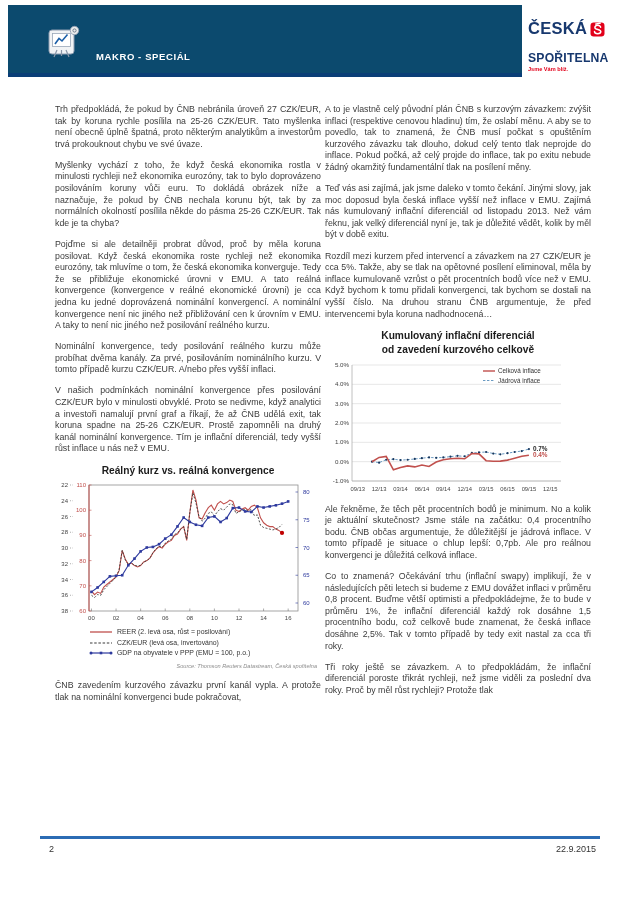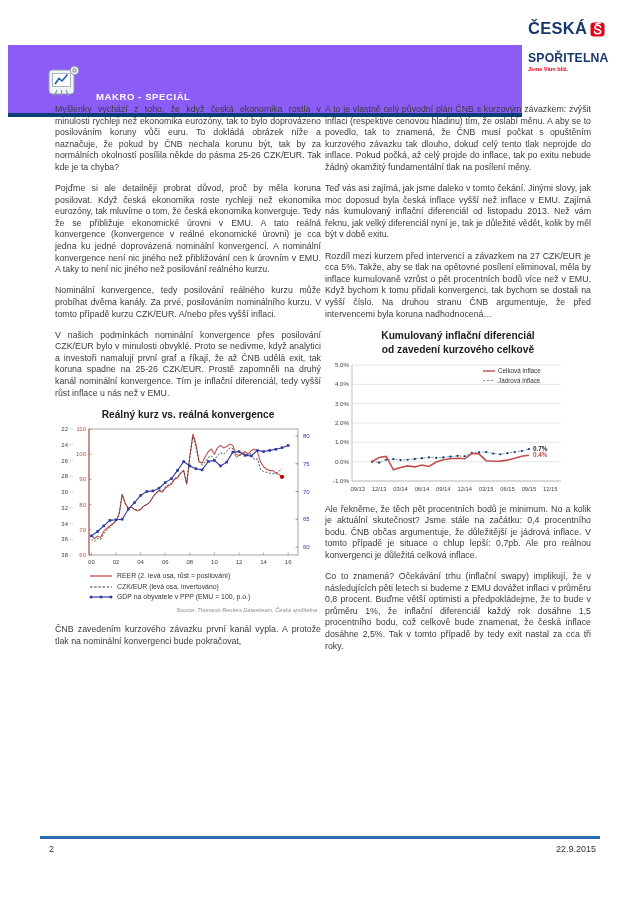--- a/index.html
+++ b/index.html
@@ -1,21 +1,21 @@
 <!DOCTYPE html>
 <html><head>
 <meta charset="utf-8">
 <style>
   html,body{margin:0;padding:0;background:#ffffff;}
   .page{position:relative;width:640px;height:905px;background:#ffffff;overflow:hidden;
         font-family:"Liberation Sans",sans-serif;}
 
   
   .header-bar{position:absolute;left:8px;top:5px;width:514px;height:68px;
-              background:#8b5cf6;border-bottom:4px solid #0a3e77;margin-top:40px;}
+              background:#0c4a6e;border-bottom:4px solid #0a3e77;}
   .header-icon{position:absolute;left:40px;top:20px;}
   .header-title{position:absolute;left:88px;top:46px;color:#ffffff;font-weight:bold;
                 font-size:9.5px;letter-spacing:0.6px;}
   .logo{position:absolute;left:528px;top:20px;width:105px;line-height:1;}
   .logo-row1{display:flex;align-items:flex-end;}
   .logo-ceska{font-size:16.5px;font-weight:bold;color:#17386e;letter-spacing:0.3px;}
   .logo-symbol{margin-left:3px;}
   .logo-sporitelna{font-size:12.2px;font-weight:bold;color:#17386e;margin-top:15px;letter-spacing:0.2px;}
   .logo-tagline{font-size:5.6px;font-weight:bold;color:#e2001a;margin-top:3px;}
 
@@ -72,20 +72,21 @@
           <path d="M10.6 5.3 C10.6 3.9 9.3 3.3 7.7 3.3 C6.1 3.3 4.9 4.1 4.9 5.4 C4.9 8.1 10.8 6.9 10.8 9.6 C10.8 11 9.4 11.8 7.7 11.8 C6 11.8 4.5 11 4.5 9.6" stroke="#ffffff" stroke-width="1.5" fill="none" stroke-linecap="round"></path>
           <rect x="5.2" y="0.8" width="5.6" height="1.6" fill="#ffffff" transform="rotate(-14 8 1.6)"></rect>
         </svg>
       </span>
     </div>
     <div class="logo-sporitelna">SPOŘITELNA</div>
     <div class="logo-tagline">Jsme Vám blíž.</div>
   </div>
 
   <div class="col col-left">
+    <p>Trh předpokládá, že pokud by ČNB nebránila úroveň 27 CZK/EUR, tak by koruna rychle posílila na 25-26 CZK/EUR. Tato myšlenka není obecně úplně špatná, proto některým analytikům a investorům trvá prokouknout chybu ve své úvaze.</p>
     <p>Myšlenky vychází z toho, že když česká ekonomika rostla v minulosti rychleji než ekonomika eurozóny, tak to bylo doprovázeno posilováním koruny vůči euru. To dokládá obrázek níže a naznačuje, že pokud by ČNB nechala korunu být, tak by za normálních okolností posílila někde do pásma 25-26 CZK/EUR. Tak kde je ta chyba?</p>
     <p>Pojďme si ale detailněji probrat důvod, proč by měla koruna posilovat. Když česká ekonomika roste rychleji než ekonomika eurozóny, tak mluvíme o tom, že česká ekonomika konverguje. Tedy že se přibližuje ekonomické úrovni v EMU. A tato reálná konvergence (konvergence v reálné ekonomické úrovni) je cca jedna ku jedné doprovázená nominální konvergencí. A nominální konvergence není nic jiného než přibližování cen k úrovním v EMU. A taky to není nic jiného než posilování reálného kurzu.</p>
     <p>Nominální konvergence, tedy posilování reálného kurzu může probíhat dvěma kanály. Za prvé, posilováním nominálního kurzu. V tomto případě kurzu CZK/EUR. A/nebo přes vyšší inflaci.</p>
     <p>V našich podmínkách nominální konvergence přes posilování CZK/EUR bylo v minulosti obvyklé. Proto se nedivme, když analytici a investoři namalují první graf a říkají, že až ČNB udělá exit, tak koruna spadne na 25-26 CZK/EUR. Prostě zapomněli na druhý kanál nominální konvergence. Tím je inflační diferenciál, tedy vyšší růst inflace u nás než v EMU.</p>
 
     <div class="figure">
       <div class="chart-title">Reálný kurz vs. reálná konvergence</div>
       <svg id="chart1-svg" width="265" height="146">
           <rect x="34" y="5" width="209" height="126" fill="none" stroke="#909090" stroke-width="0.8"></rect>
           <line x1="34" y1="5" x2="34" y2="131" stroke="#c0504d" stroke-width="1"></line>
@@ -284,18 +285,19 @@
           <text x="207.90102389078498" y="97.28666666666666" font-size="6.4" fill="#c0504d" text-anchor="start" font-family="&quot;Liberation Sans&quot;,sans-serif" font-weight="bold">0.4%</text>
           <line x1="158" y1="11" x2="170" y2="11" stroke="#c0504d" stroke-width="1.4" stroke-dasharray="none"></line>
           <text x="173" y="13" font-size="6.3" fill="#333" text-anchor="start" font-family="&quot;Liberation Sans&quot;,sans-serif" font-weight="normal">Celková inflace</text>
           <line x1="158" y1="20.5" x2="170" y2="20.5" stroke="#6b9bc3" stroke-width="1" stroke-dasharray="2.4,1.6"></line>
           <text x="173" y="22.5" font-size="6.3" fill="#333" text-anchor="start" font-family="&quot;Liberation Sans&quot;,sans-serif" font-weight="normal">Jádrová inflace</text>
         </svg>
     </div>
 
     <p>Ale řekněme, že těch pět procentních bodů je minimum. No a kolik je aktuální skutečnost? Jsme stále na začátku: 0,4 procentního bodu. ČNB občas argumentuje, že důležitější je jádrová inflace. V tomto případě je situace o chlup lepší: 0,7pb. Ale pro reálnou konvergenci je důležitá celková inflace.</p>
     <p>Co to znamená? Očekávání trhu (inflační swapy) implikují, že v následujících pěti letech si budeme z EMU dovážet inflaci v průměru 0,8 procent. Buďme větší optimisti a předpokládejme, že to bude v průměru 1%, že inflační diferenciál každý rok dosáhne 1,5 procentního bodu, což celkově bude znamenat, že česká inflace dosáhne 2,5%. Tak v tomto případě by tedy exit nastal za cca tři roky.</p>
+    <p>Tři roky ještě se závazkem. A to předpokládám, že inflační diferenciál poroste třikrát rychleji, než jsme viděli za poslední dva roky. Proč by měl růst rychleji? Protože tlak</p>
   </div>
 
   <div class="footer-line"></div>
   <div class="footer-page">2</div>
   <div class="footer-date">22.9.2015</div>
 </div>
 
 </body></html>

